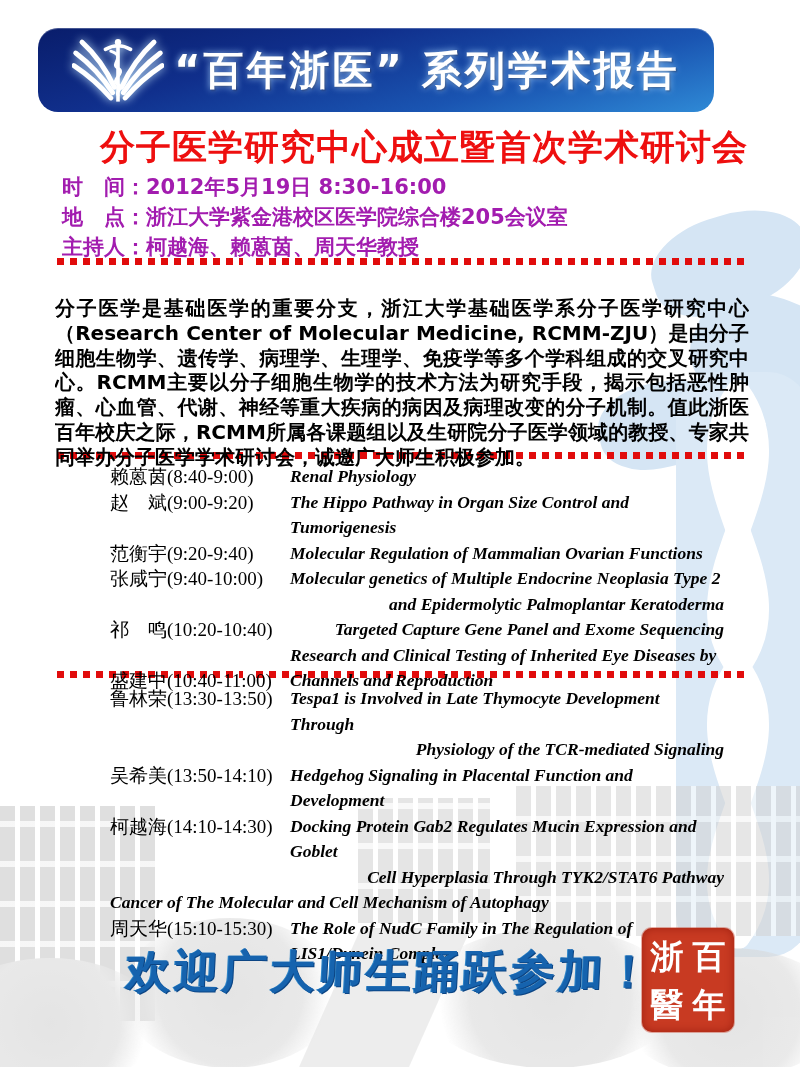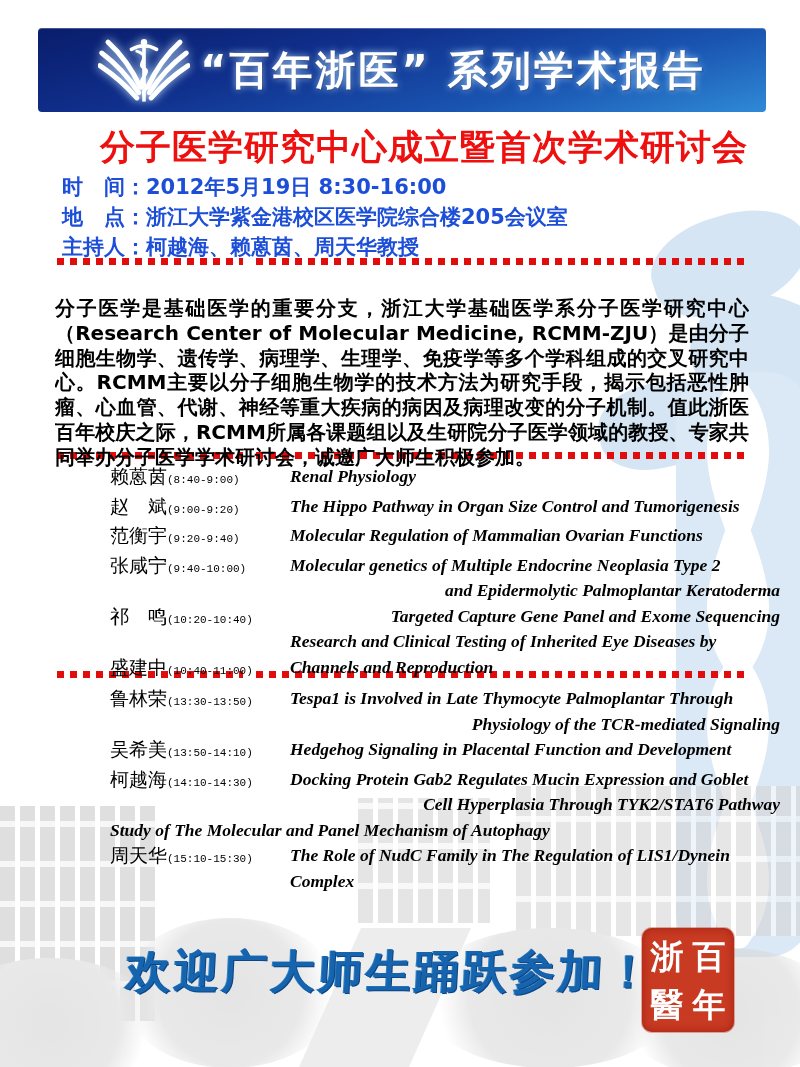--- a/index.html
+++ b/index.html
@@ -16,53 +16,53 @@
   .bg-building{left:0;top:778px;width:800px;height:289px;opacity:.55;}
   .bldg{position:absolute;background:#c9c9c9;}
   .bldg.win{background:
       repeating-linear-gradient(90deg,rgba(255,255,255,0) 0 15px,#ffffff 15px 20px),
       repeating-linear-gradient(0deg,rgba(255,255,255,0) 0 34px,rgba(255,255,255,.75) 34px 40px),
       #c6c6c6;}
   .tree{position:absolute;border-radius:50%;
       background:radial-gradient(circle,#cfcfcf 0%,#d8d8d8 55%,rgba(216,216,216,0) 75%);}
   .road{position:absolute;background:#e0e0e0;transform:skewX(-24deg);}
   
-  .banner{left:38px;top:28px;width:728px;height:84px;z-index:2;
-    border-radius:4px;
+  .banner{left:38px;top:28px;width:676px;height:84px;z-index:2;
+    border-radius:20px;
     background:linear-gradient(165deg,#091d6b 0%,#102f8c 35%,#1a55b2 70%,#2f8ad6 100%);
     box-shadow:inset 0 1px 0 rgba(255,255,255,.25);
     display:flex;align-items:center;justify-content:center;gap:10px;}
   .banner-logo{width:92px;height:72px;flex:0 0 auto;
     filter:drop-shadow(0 0 5px rgba(200,235,255,.95));margin-top:2px;}
   .banner-title{color:#ffffff;font-size:40px;font-weight:bold;letter-spacing:3px;
     text-shadow:0 0 7px rgba(170,215,255,.9),1px 1px 2px rgba(0,0,30,.55);
     font-family:"DejaVu Sans",sans-serif;white-space:nowrap;}
   
   .main-title{left:0;top:124px;width:800px;text-align:center;z-index:2;
     font-size:35px;font-weight:900;letter-spacing:1px;margin-left:24px;}
   .info{left:62px;top:172px;z-index:2;}
-  .info-line{font-size:21px;font-weight:700;color:#1d4ed8;line-height:30px;white-space:nowrap;}
+  .info-line{font-size:21px;font-weight:700;color:#a21caf;line-height:30px;white-space:nowrap;}
   
   .dotline{left:57px;width:688px;height:7px;display:flex;z-index:2;}
   .dotline .seg{height:7px;
     background:repeating-linear-gradient(90deg,#e10c0c 0 7px,rgba(0,0,0,0) 7px 13px);}
   .dotline .s1{width:186px;margin-right:13px;}
   .dotline .s2{flex:1;}
   
   .intro{left:55px;top:280px;width:694px;height:174px;z-index:2;
     font-size:20px;line-height:24.8px;font-weight:700;color:#000;
     text-align:justify;overflow:hidden;margin-top:16px;}
   
   .sched{left:0;width:800px;z-index:2;}
   .sched-morning{top:464px;}
   .sched-afternoon{top:686px;}
   .row{display:flex;align-items:flex-start;padding-left:110px;}
   .speaker{width:180px;flex:0 0 auto;line-height:25.5px;font-size:19px;color:#000;white-space:nowrap;}
-  .talk-time{font-size:11px;font-family:Liberation Mono, monospace;color:#000;letter-spacing:0;}
-  .topic{flex:1;padding-right:20px;
+  .talk-time{font-size:19px;font-family:Liberation Serif, serif;color:#000;letter-spacing:0;}
+  .topic{flex:1;padding-right:76px;
     font-family:"Liberation Serif","DejaVu Serif",serif;
     font-style:italic;font-weight:bold;font-size:17.5px;color:#000;}
   .t-line{line-height:25.5px;}
   .t-line.cont{text-align:right;}
   
   .welcome{left:120px;top:942px;width:540px;z-index:3;text-align:center;
     font-size:45px;font-weight:bold;letter-spacing:3px;color:#1663ae;
     transform:skewX(-3deg);
     text-shadow:1px 1px 0 #0c4584,-1px 0 0 #2f86c8;white-space:nowrap;}
   .seal{left:642px;top:928px;width:92px;height:104px;z-index:3;
@@ -181,40 +181,40 @@
       <div class="speaker"><span>盛建中</span><span class="talk-time">(10:40-11:00)</span></div>
       <div class="topic">
         <div class="t-line">Channels and Reproduction</div>
       </div>
     </div>
   </div>
 <div class="layer sched sched-afternoon" id="afternoon-session">
     <div class="row">
       <div class="speaker"><span>鲁林荣</span><span class="talk-time">(13:30-13:50)</span></div>
       <div class="topic">
-        <div class="t-line">Tespa1 is Involved in Late Thymocyte Palmoplantar Through</div>
+        <div class="t-line">Tespa1 is Involved in Late Thymocyte Development Through</div>
         <div class="t-line cont">Physiology of the TCR-mediated Signaling</div>
       </div>
     </div>
     <div class="row">
       <div class="speaker"><span>吴希美</span><span class="talk-time">(13:50-14:10)</span></div>
       <div class="topic">
         <div class="t-line">Hedgehog Signaling in Placental Function and Development</div>
       </div>
     </div>
     <div class="row">
       <div class="speaker"><span>柯越海</span><span class="talk-time">(14:10-14:30)</span></div>
       <div class="topic">
         <div class="t-line">Docking Protein Gab2 Regulates Mucin Expression and Goblet</div>
         <div class="t-line cont">Cell Hyperplasia Through TYK2/STAT6 Pathway</div>
       </div>
     </div>
     <div class="row">
       <div class="topic">
-        <div class="t-line">Study of The Molecular and Panel Mechanism of Autophagy</div>
+        <div class="t-line">Cancer of The Molecular and Cell Mechanism of Autophagy</div>
       </div>
     </div>
     <div class="row">
       <div class="speaker"><span>周天华</span><span class="talk-time">(15:10-15:30)</span></div>
       <div class="topic">
         <div class="t-line">The Role of NudC Family in The Regulation of LIS1/Dynein Complex</div>
       </div>
     </div>
   </div>
 

